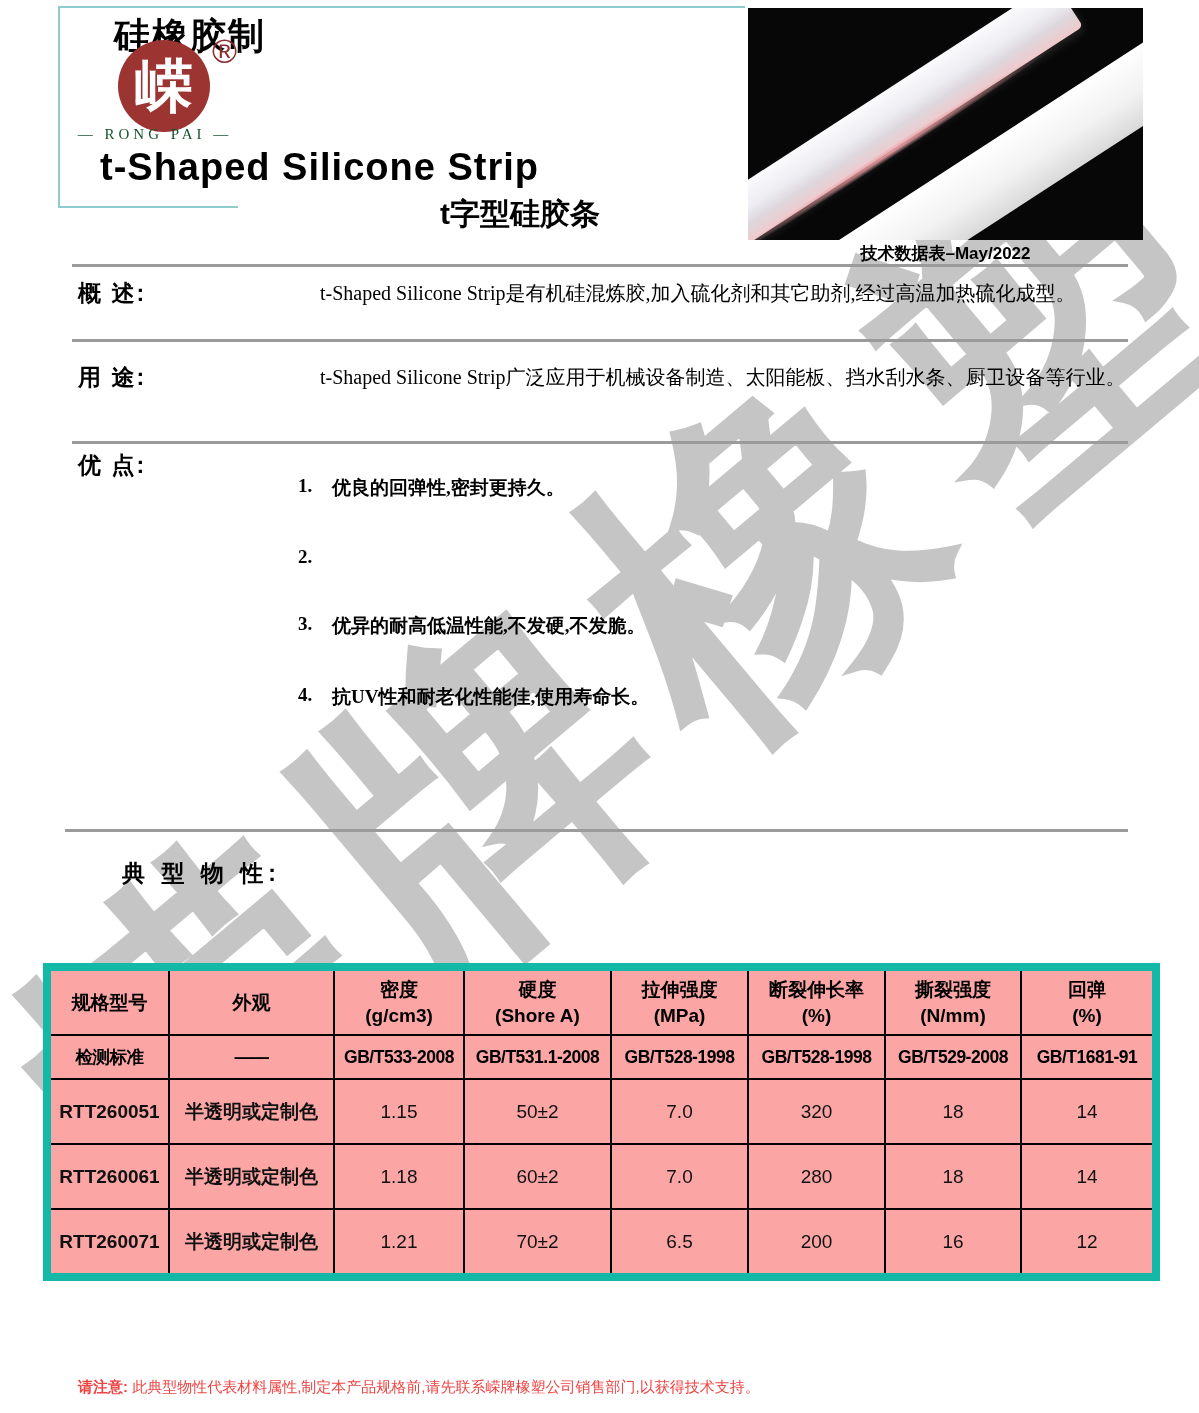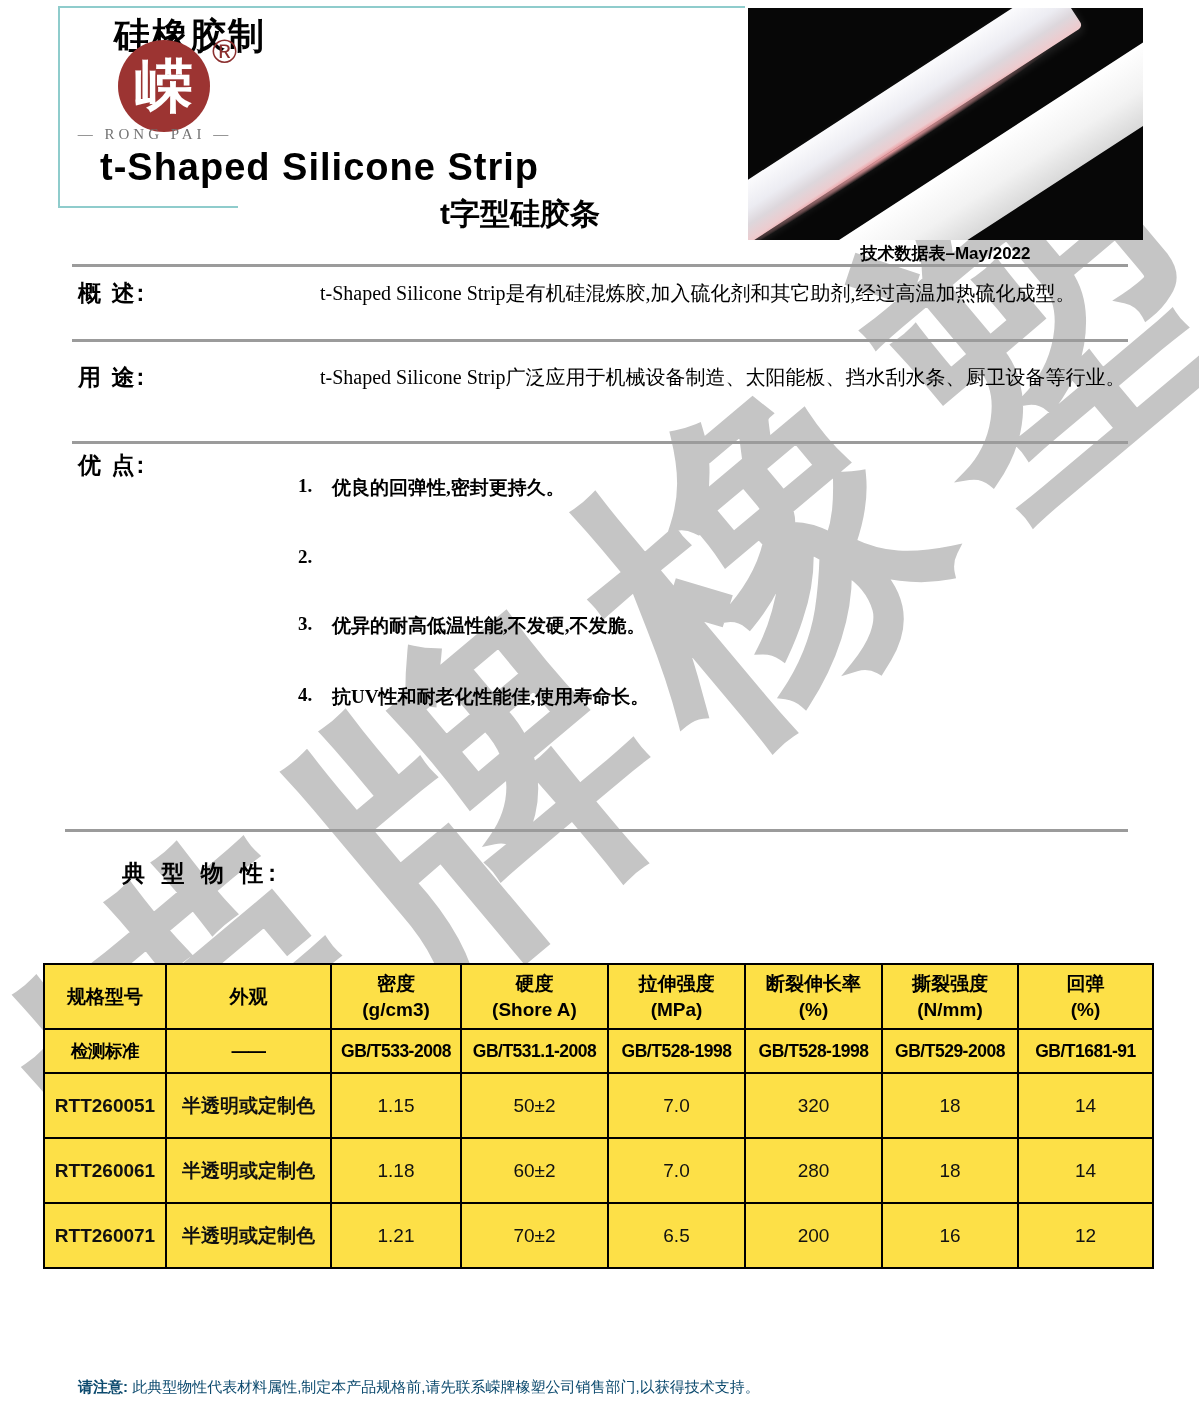--- a/index.html
+++ b/index.html
@@ -22,21 +22,21 @@
   .teal-left{left:58px;top:6px;width:0;height:200px;border-left:2px solid #8fcccc;}
   .teal-bottom{left:58px;top:206px;width:180px;height:0;border-top:2px solid #8fcccc;}
   .brand-label{left:100px;top:12px;width:180px;text-align:center;
     font-size:36px;font-weight:bold;letter-spacing:2px;}
   .logo-circle{left:118px;top:40px;width:92px;height:92px;border-radius:50%;
     background:#9c3432;display:flex;align-items:center;justify-content:center;}
   .logo-glyph{color:#ffffff;font-size:58px;font-weight:bold;line-height:1;}
   .reg-mark{left:212px;top:34px;font-size:34px;color:#8b2f2e;line-height:1;}
   .romanized{left:60px;top:126px;width:190px;text-align:center;
     font-family:"Liberation Serif","DejaVu Serif",serif;
-    font-size:15px;letter-spacing:4px;color:#737373;white-space:nowrap;}
+    font-size:15px;letter-spacing:4px;color:#14532d;white-space:nowrap;}
   .title-en{left:100px;top:146px;font-size:38px;font-weight:bold;letter-spacing:1px;}
   .title-cn{left:330px;top:194px;width:380px;text-align:center;
     font-size:30px;font-weight:bold;}
   
   .photo{left:748px;top:8px;width:395px;height:232px;background:#070707;overflow:hidden;}
   .strip{position:absolute;transform:rotate(-33deg);border-radius:5px;}
   .strip1{left:-75px;top:86px;width:430px;height:54px;
     background:linear-gradient(180deg,#fbfbfd 0%,#ececf2 45%,#ddd7dc 70%,#f0c9cc 100%);
     box-shadow:0 4px 10px rgba(255,255,255,.12);}
   .strip1::after{content:"";position:absolute;left:8px;bottom:-6px;width:90%;height:10px;
@@ -63,31 +63,31 @@
   .para1{left:320px;top:278px;width:765px;}
   .para2{left:320px;top:362px;width:820px;}
   
   .adv-list{left:298px;top:475px;width:700px;}
   .adv-item{display:flex;margin-bottom:45px;
     font-family:"Liberation Serif","DejaVu Serif",serif;
     font-size:19px;font-weight:bold;}
   .adv-num{width:34px;flex:0 0 34px;}
   
   .props-table{position:absolute;left:43px;top:963px;z-index:2;
-    border-collapse:collapse;table-layout:fixed;background:#fde047;
-    border:2px solid #14b8a6;}
+    border-collapse:collapse;table-layout:fixed;background:#fca5a5;
+    border:8px solid #14b8a6;}
   .props-table td{border:2px solid #000;text-align:center;vertical-align:middle;
     padding:0 2px;overflow:hidden;}
   .row-head td{height:63px;font-size:19px;font-weight:bold;line-height:1.35;}
   .col-unit{display:block;font-size:19px;}
   .row-std td{height:42px;font-size:17.5px;font-weight:bold;letter-spacing:-0.5px;}
   .row-data td{height:63px;font-size:19px;color:#111;}
   .cell-model,.cell-appearance{font-weight:bold;}
   
-  .footnote{left:78px;top:1378px;font-size:15px;color:#0c4a6e;}
+  .footnote{left:78px;top:1378px;font-size:15px;color:#ef4444;}
   .footnote .fn-label{font-weight:bold;}
 </style>
 </head>
 <body>
 
 <div class="watermark">嵘牌橡塑</div>
 
 <div class="content">
 
   <div class="abs teal-top"></div>

